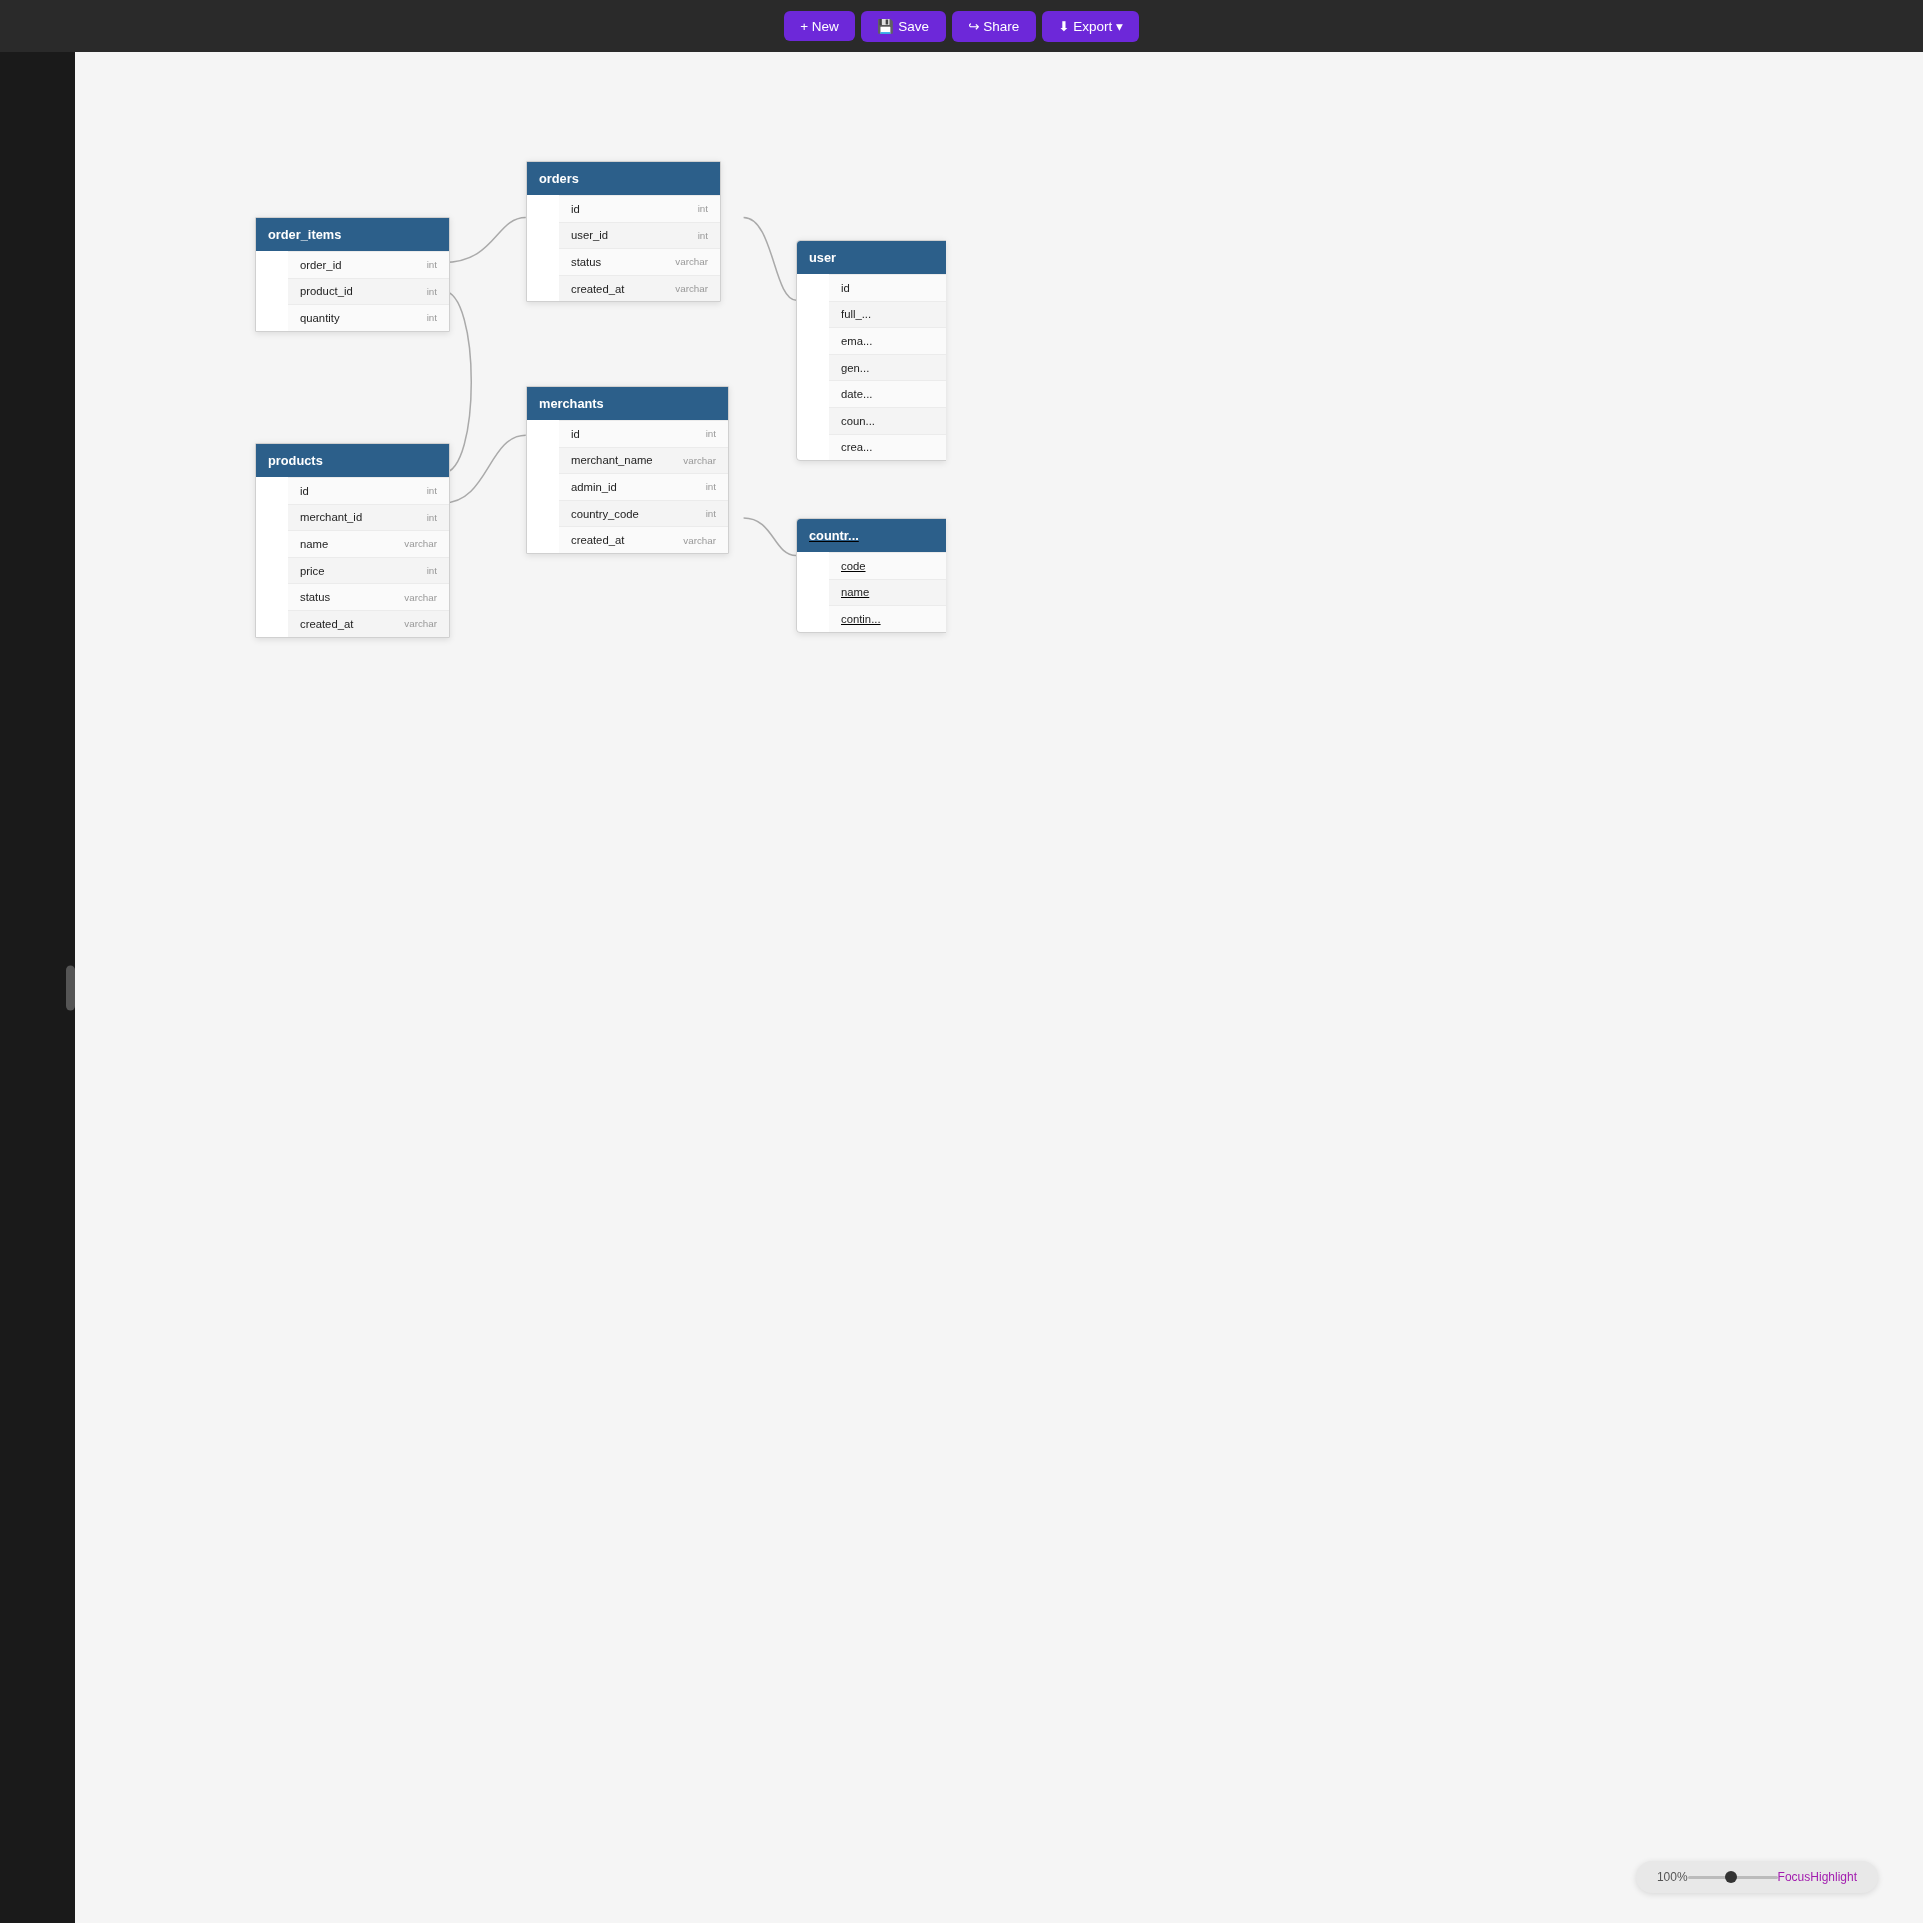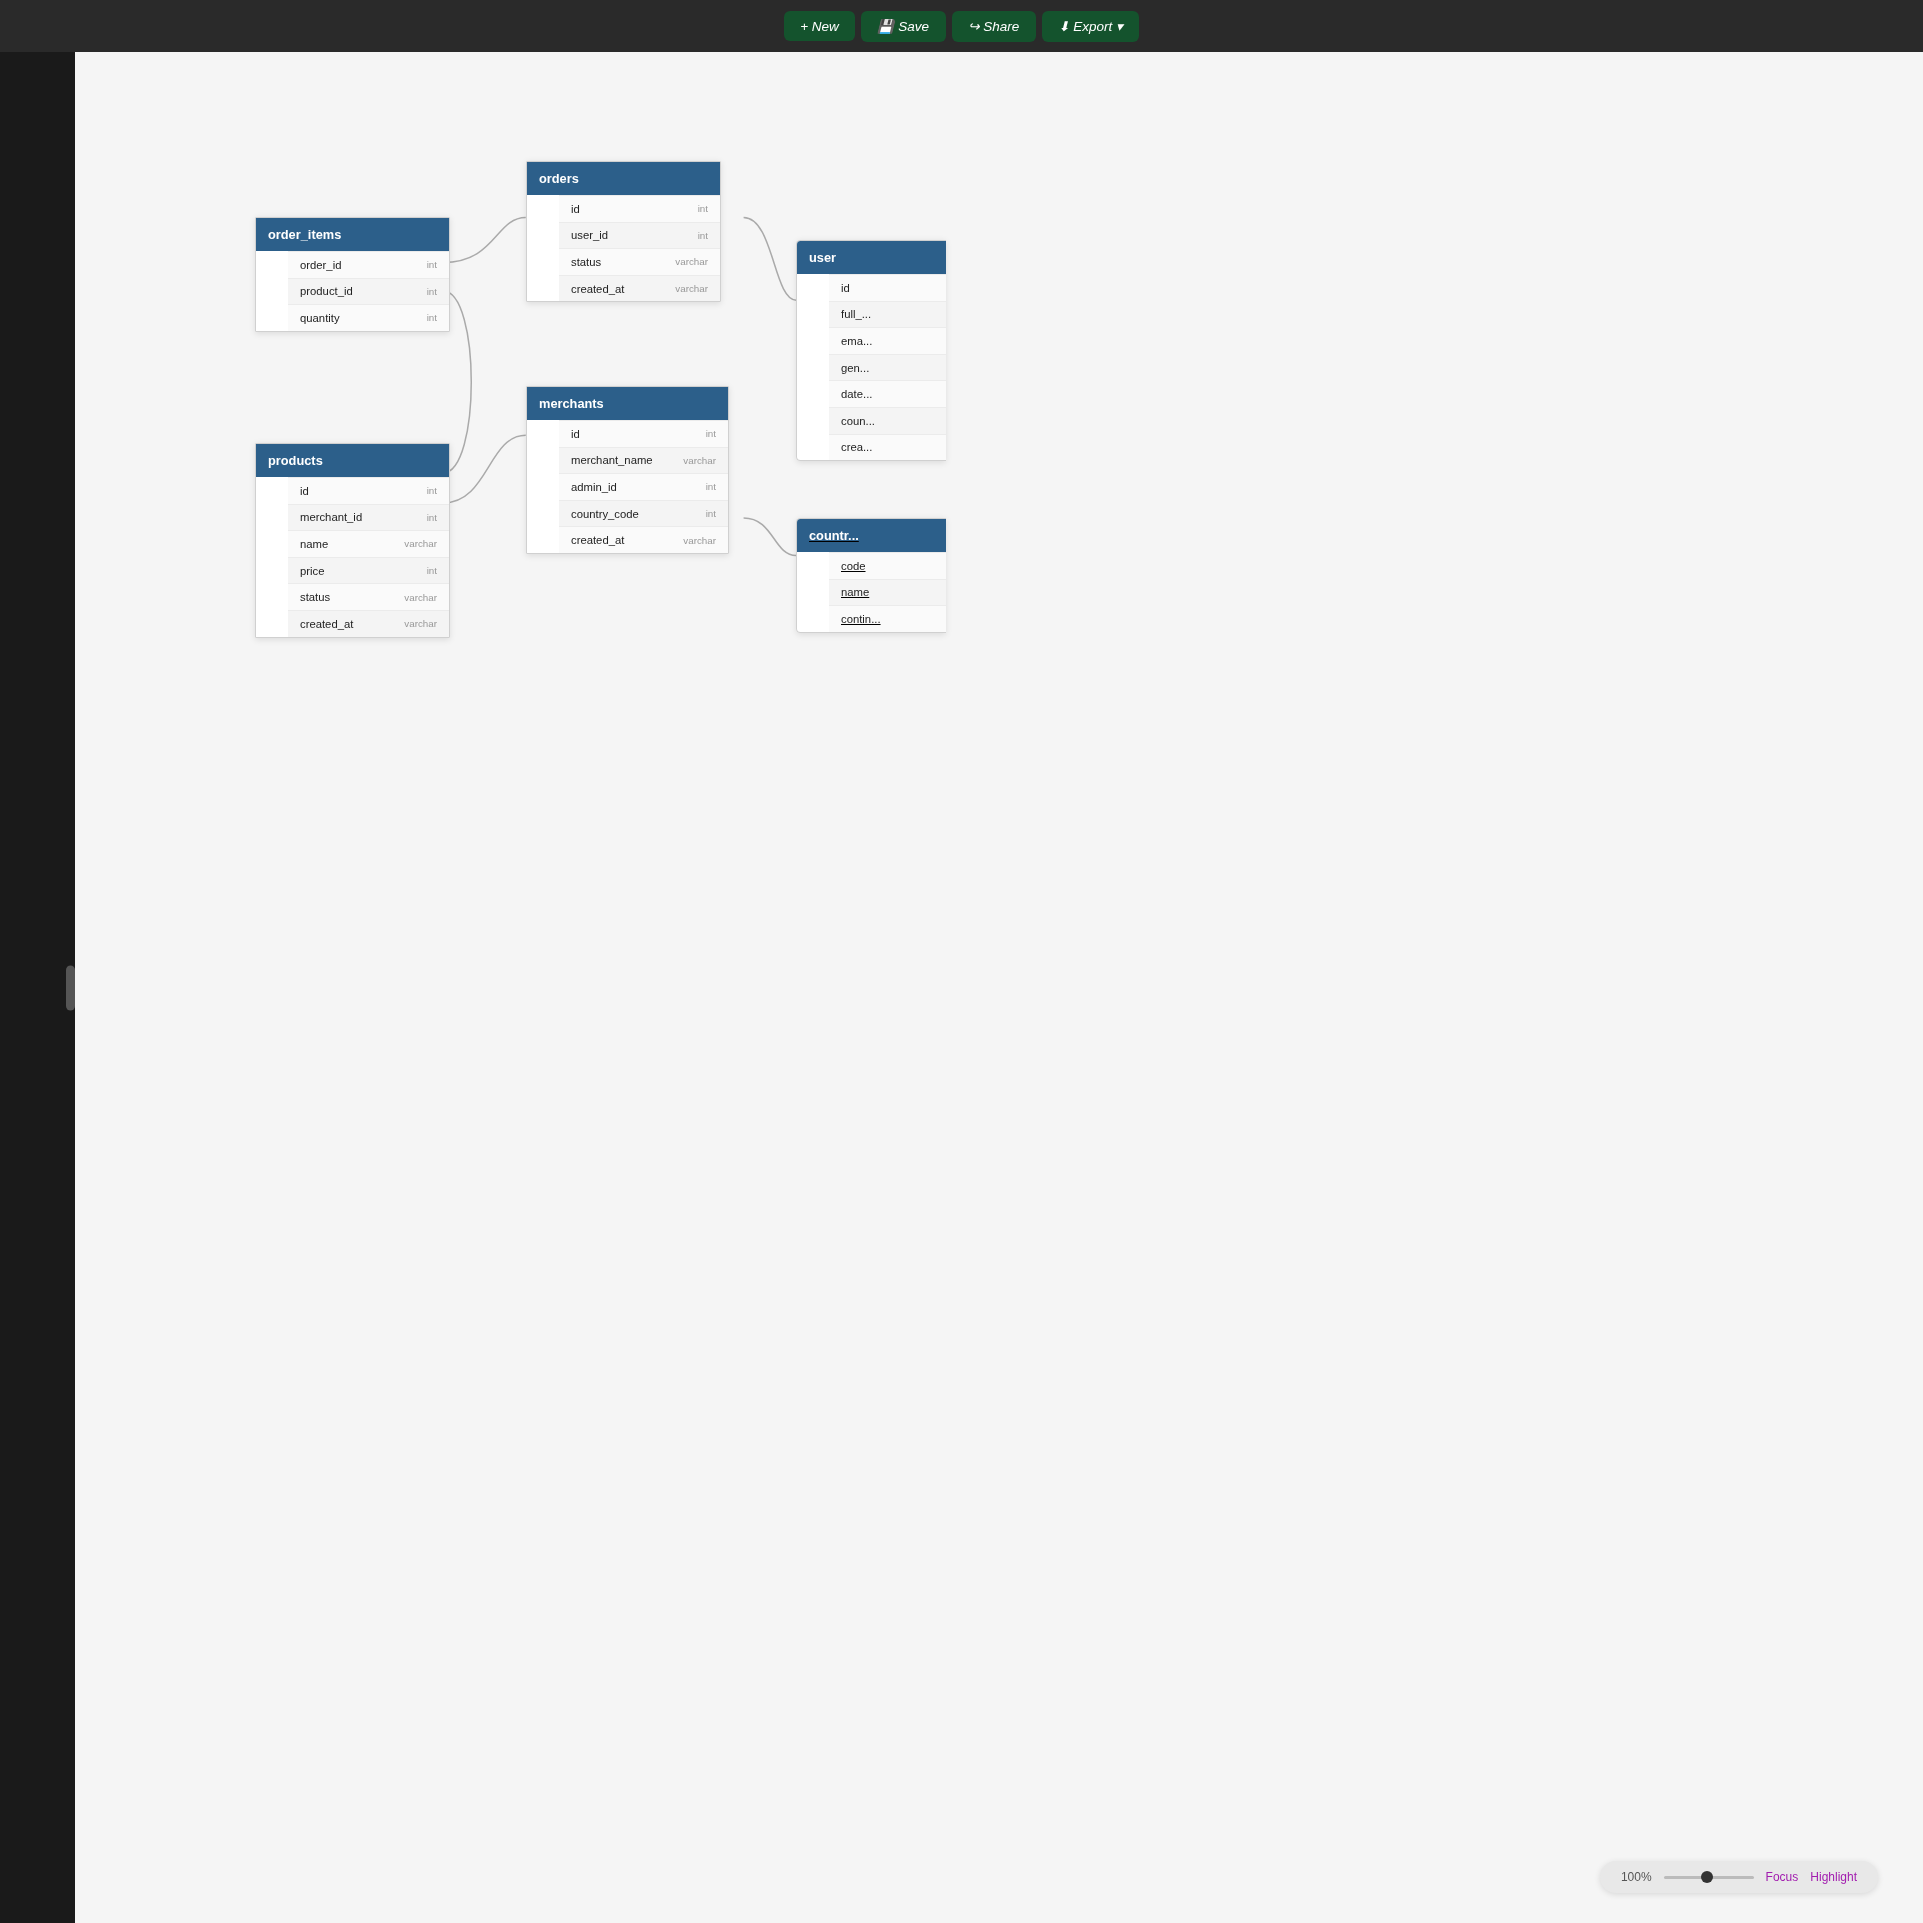--- a/index.html
+++ b/index.html
@@ -16,32 +16,31 @@
     .toolbar {
       background: #2a2a2a;
       display: flex;
       justify-content: center;
       align-items: center;
       gap: 6px;
       padding: 10.5px 15px;
       flex-shrink: 0;
     }
     .toolbar-btn {
-      background: #14532d;
+      background: #6d28d9;
       color: #fff;
       border: none;
       border-radius: 6px;
       padding: 7.5px 16.5px;
       font-size: 13.5px;
       font-weight: 500;
       cursor: pointer;
       display: flex;
       align-items: center;
       gap: 6px;
-      font-style: italic;
     }
 
     
     .canvas-area {
       flex: 1;
       display: flex;
       position: relative;
       overflow: hidden;
     }
 
@@ -122,21 +121,20 @@
 
     
     .bottom-bar {
       position: absolute;
       bottom: 30px;
       right: 45px;
       background: #e8e8e8;
       border-radius: 22.5px;
       display: flex;
       align-items: center;
-      gap: 12px;
       padding: 9px 21px;
       z-index: 10;
       box-shadow: 0 1.5px 6px rgba(0,0,0,0.12);
     }
     .zoom-label {
       font-size: 12px;
       color: #555;
       font-weight: 500;
     }
     .zoom-slider-container {

